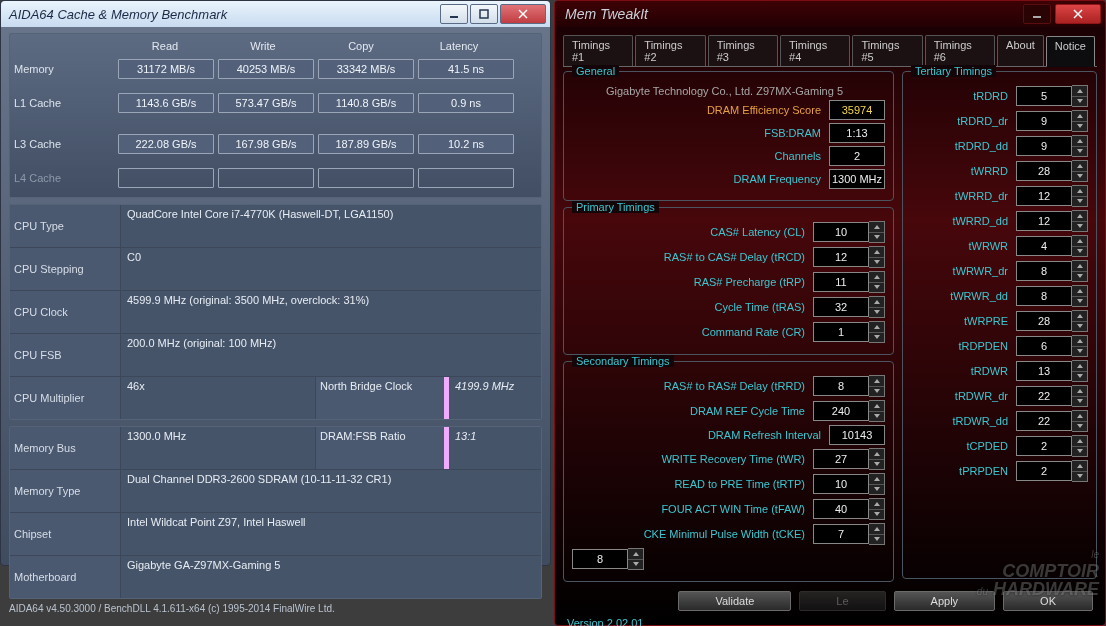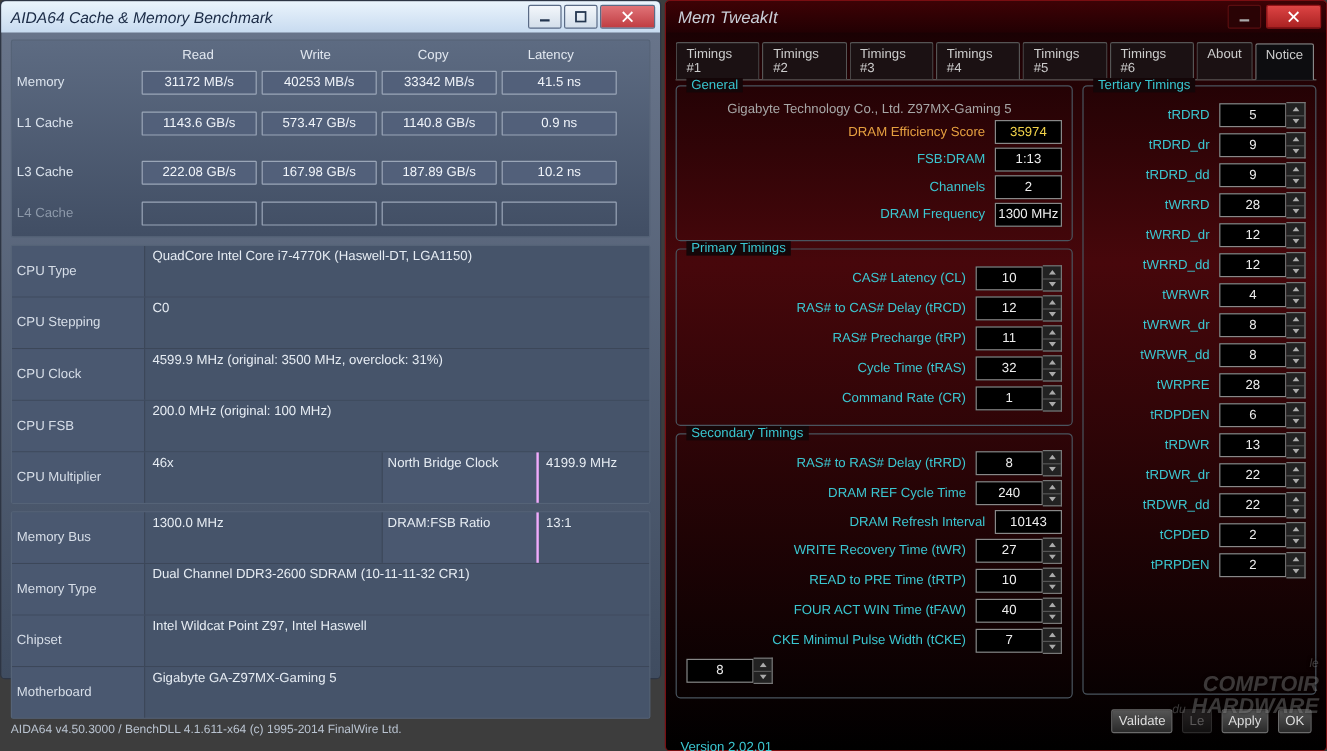--- a/index.html
+++ b/index.html
@@ -32,21 +32,21 @@
   text-align:center;line-height:18px;color:#f0f4fa;border-radius:1px;}
 .cell.empty{background:transparent;}
 .sep{height:7px;}
 
 .aida-info{border:1px solid #556377;border-radius:2px;margin-top:6px;background:#4b596f;}
 .info-row{display:flex;border-bottom:1px solid #3c4759;}
 .info-row:last-child{border-bottom:none;}
 .info-lbl{width:102px;padding:15px 4px;color:#d7dee8;background:#4a5870;}
 .info-val{flex:1;padding:3px 6px;border-left:1px solid #3c4759;background:#46546a;}
 .info-lbl2{width:120px;padding:3px 4px;border-left:1px solid #3c4759;background:#4a5870;}
-.info-val2{width:80px;padding:3px 6px;text-align:left;border-left:2px solid #f0abfc;background:#46546a;}
+.info-val2{width:80px;padding:3px 6px;text-align:left;border-left:5px solid #f0abfc;background:#46546a;font-style:italic;}
 
 .aida-footer{text-align:left;color:#b9c3d0;padding:4px 6px 0 0;font-size:10px;}
 .aida-btns{display:flex;justify-content:space-between;margin-top:20px;}
 .abtn{background:linear-gradient(#90bcd6,#5e93b4);border:1px solid #35586f;color:#fff;
   padding:3px 0;width:120px;text-align:center;text-decoration:underline;border-radius:2px;
   font-size:11px;}
 
 
 .mtw{position:absolute;left:554px;top:0;width:550px;height:624px;
   background:linear-gradient(#140002 0%,#47070b 35%,#000 100%);
@@ -77,21 +77,21 @@
   height:18px;line-height:18px;font-size:11px;}
 .mval.y{color:#f4d54a;}
 .mspin{width:15px;height:20px;border:1px solid #777;border-left:none;background:#222;
   display:flex;flex-direction:column;}
 .mspin b{flex:1;border-bottom:1px solid #555;display:flex;align-items:center;justify-content:center;}
 .mspin b:last-child{border:none;}
 .mspin svg{width:6px;height:4px;}
 
 .mtw-bot{display:flex;justify-content:flex-end;gap:8px;padding:4px 12px;align-items:center;}
 .mbtn{background:linear-gradient(#555,#2a2a2a);border:1px solid #6b6b6b;color:#ddd;
-  padding:3px 5px;border-radius:2px;font-size:11px;}
+  padding:3px 36px;border-radius:2px;font-size:11px;}
 .mver{color:#3bc7d1;padding:2px 12px;font-size:11px;}
 
 .watermark{position:absolute;right:6px;bottom:24px;color:rgba(200,200,200,.28);
   font-size:18px;font-style:italic;font-weight:700;line-height:18px;text-align:right;
   pointer-events:none;text-shadow:0 0 3px rgba(0,0,0,.6);}
 .watermark small{display:block;font-size:10px;margin-bottom:-2px;font-weight:400;}
 </style>
 </head>
 <body>
 

